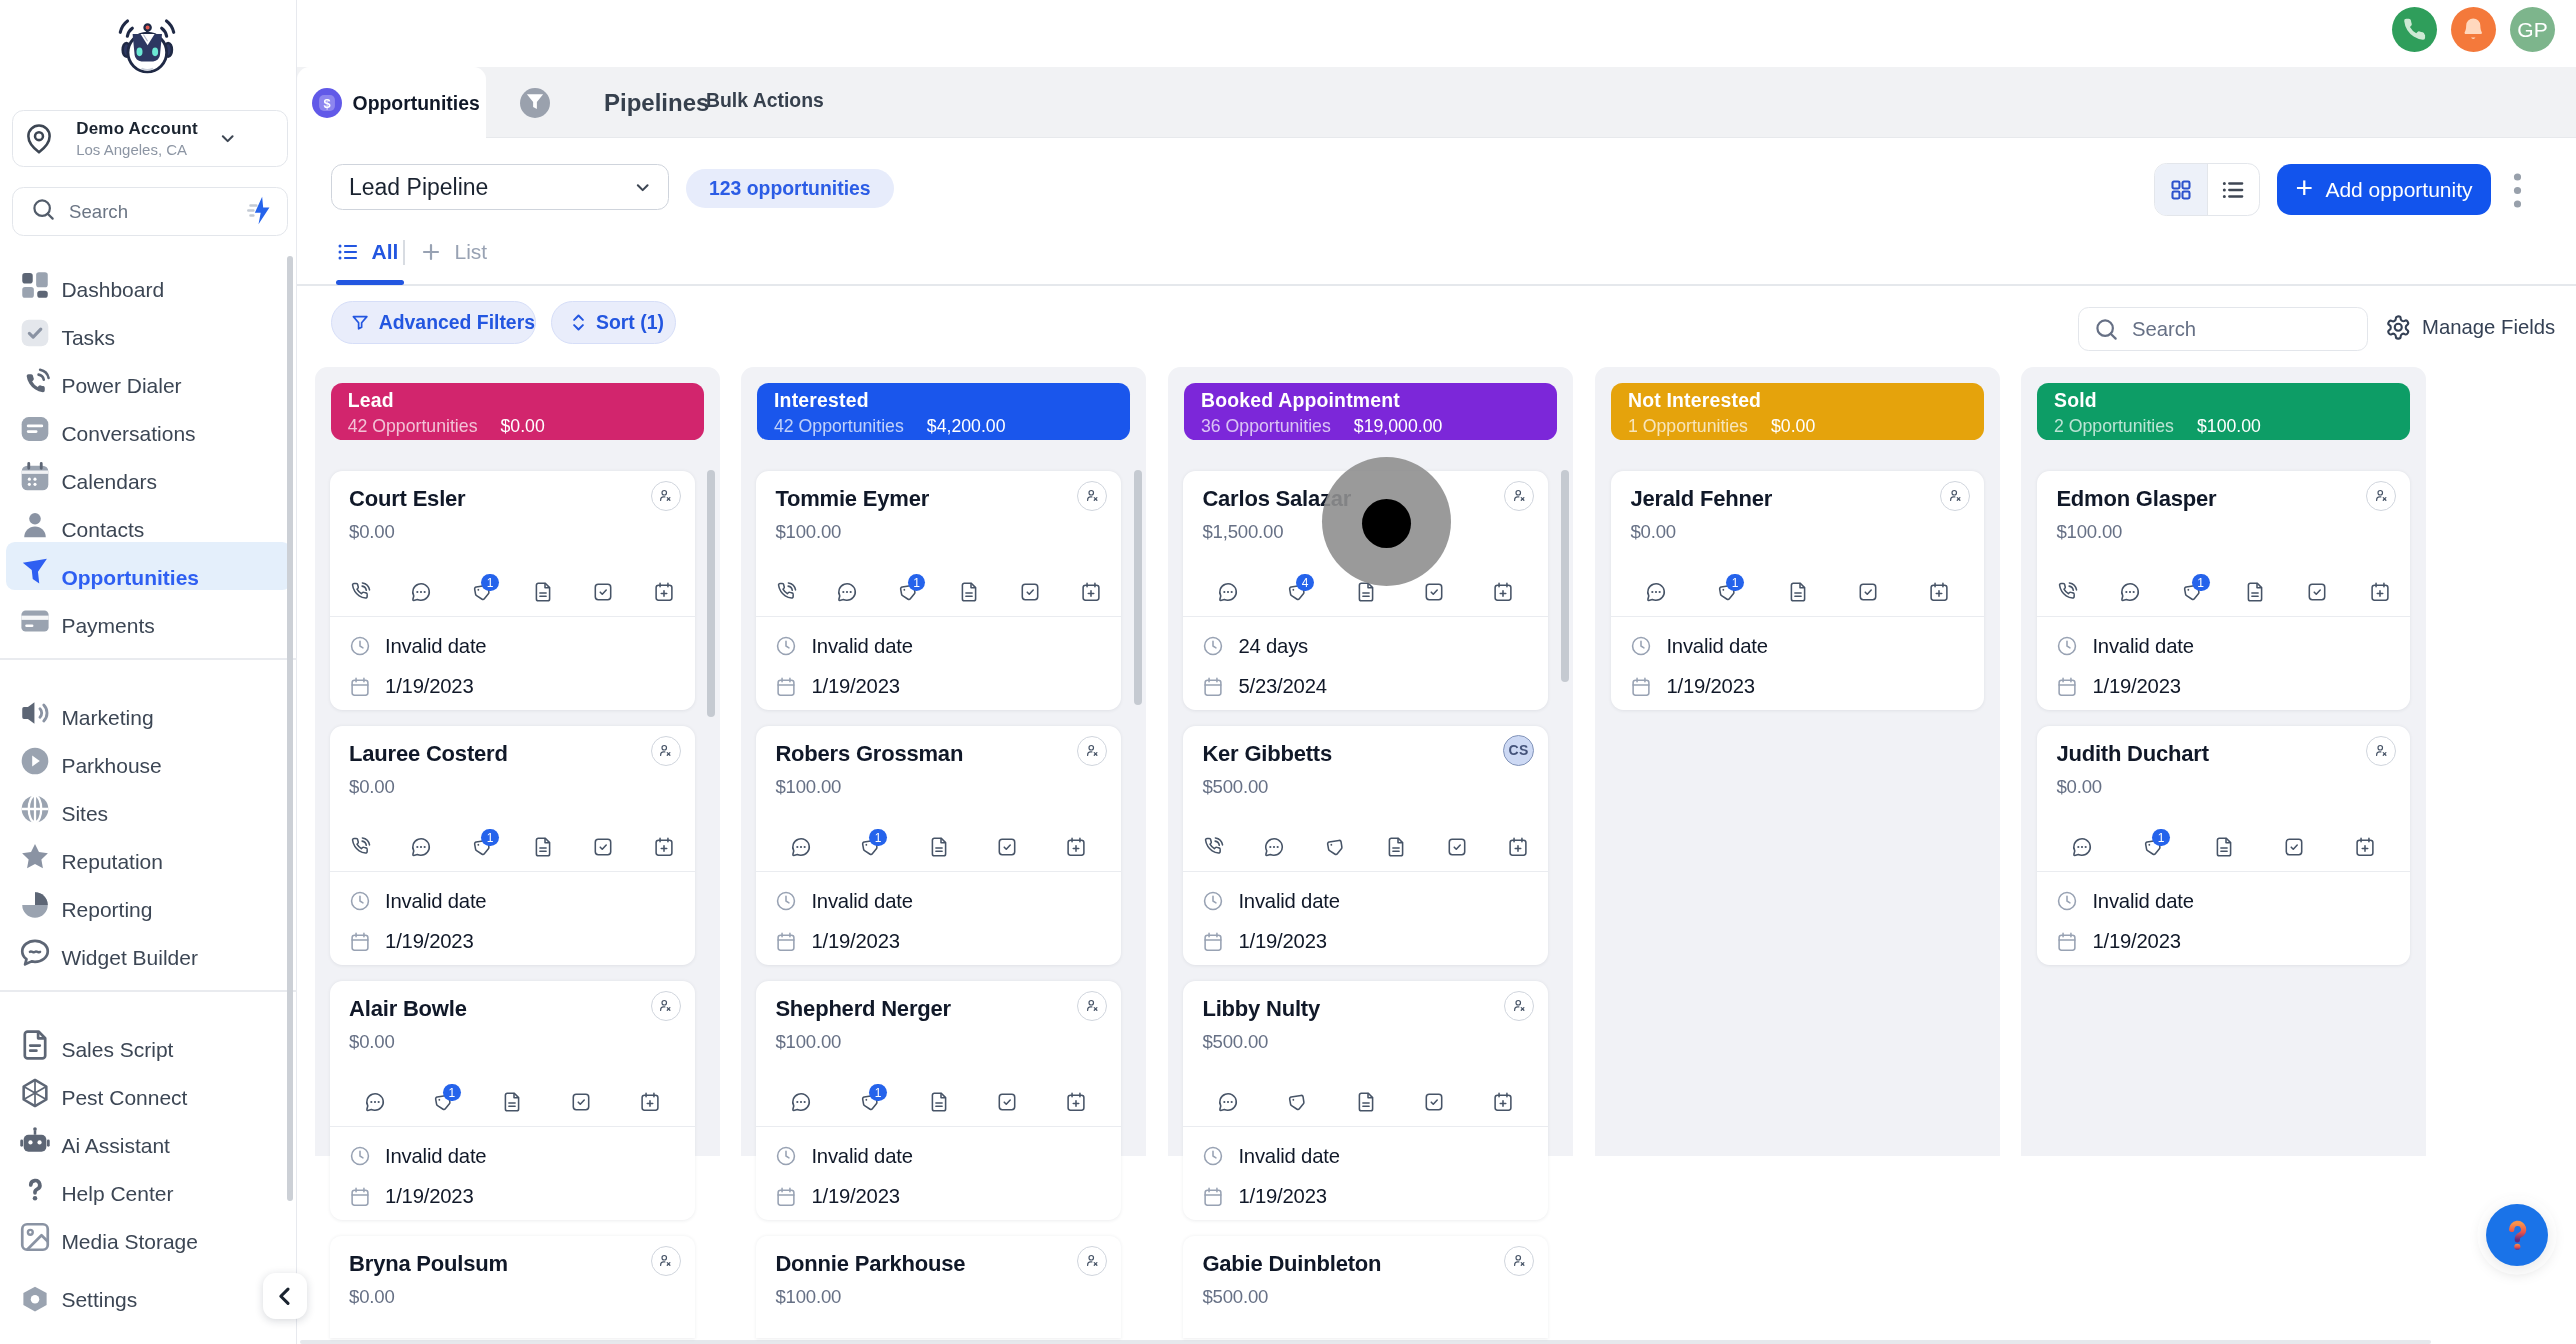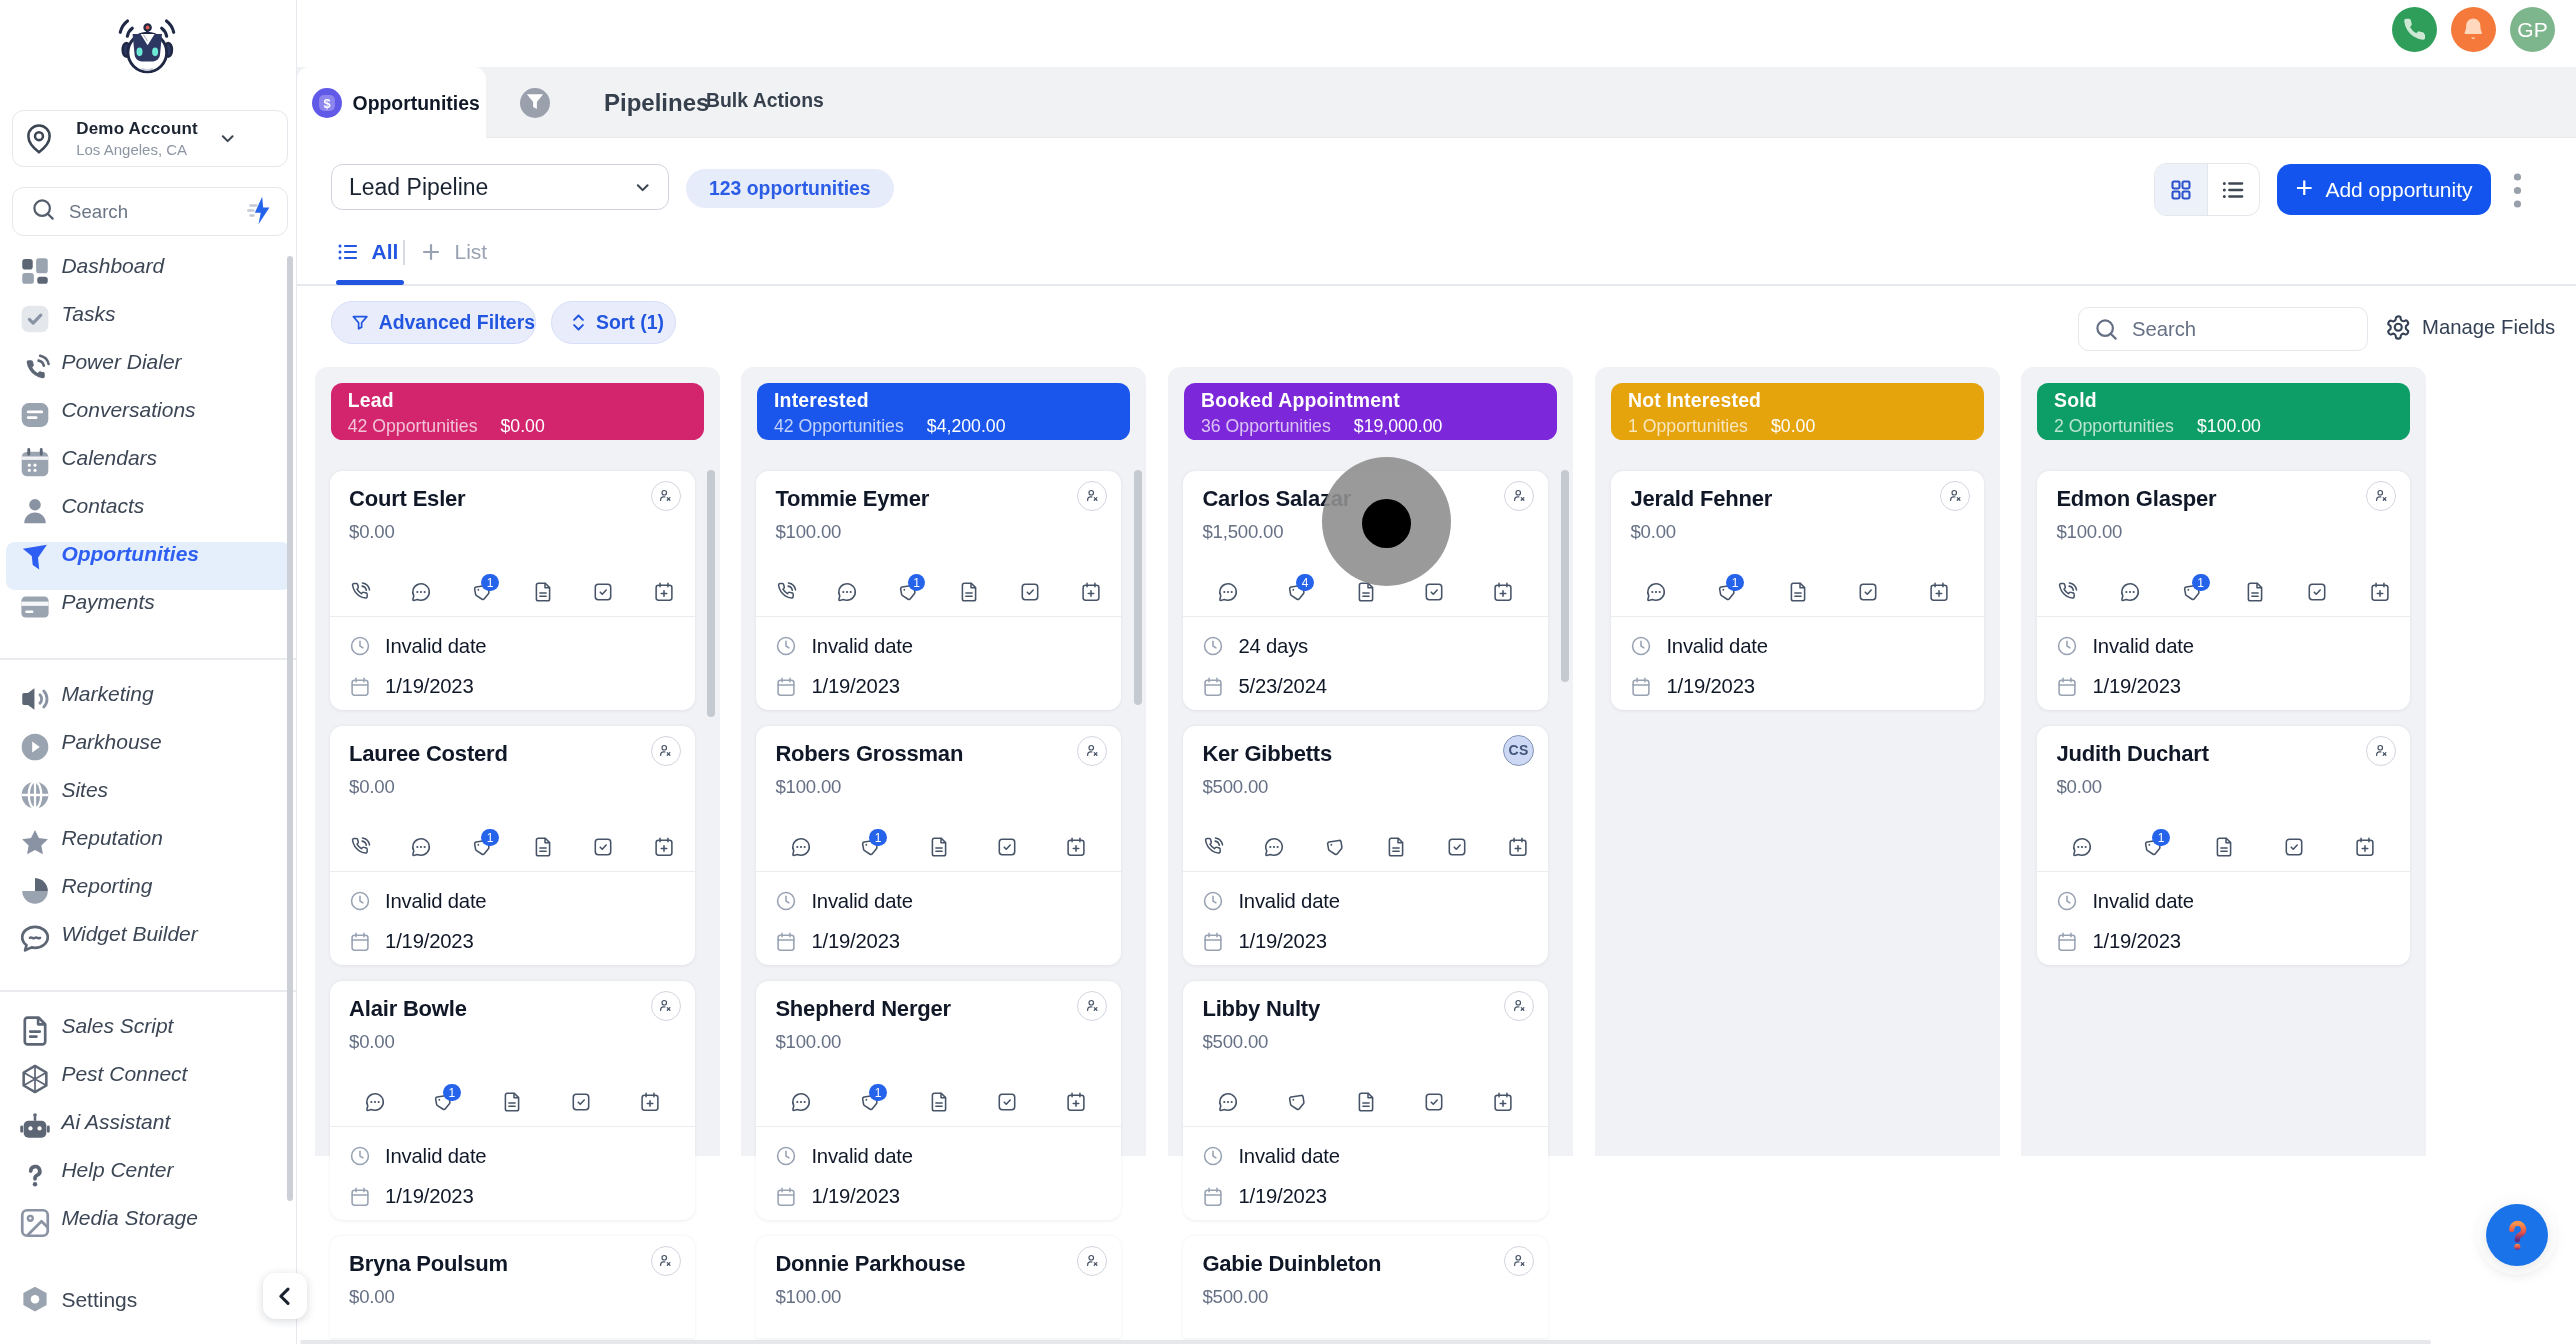--- a/index.html
+++ b/index.html
@@ -14,21 +14,21 @@
 #acct .at { margin-left:20px; }
 #acct .at b { display:block; font-size:17px; color:#1b2430; letter-spacing:0.2px; }
 #acct .at span { display:block; font-size:15px; color:#8c95a3; margin-top:2.7px; }
 #acct .chev { position:absolute; right:49px; top:17.7px; }
 #search { position:absolute; left:11.5px; top:187px; width:276px; height:49px; border:1.8px solid #e3e6eb;
   border-radius:11.5px; display:flex; align-items:center; }
 #search .mag { margin-left:17.7px; }
 #search span { margin-left:12.4px; font-size:18.6px; color:#6b7584; }
 #search .bolt { position:absolute; right:10.6px; top:5.3px; }
 #menu { position:absolute; left:0; top:254px; width:297px; }
-.mrow { height:48px; display:flex; align-items:flex-start; margin:0 6.2px; border-radius:8.8px;font-style:italic; }
+.mrow { height:48px; display:flex; align-items:flex-end; margin:0 6.2px; border-radius:8.8px; }
 .mrow svg { margin-left:11.5px; flex:0 0 auto; }
 .mrow span { margin-left:9.7px; font-size:21px; white-space:nowrap; color:#3c4654; white-space:nowrap; }
 .mrow.active { background:#e4effb; }
 .mrow.active span { color:#2e5ff2; font-weight:bold; }
 .mdiv { height:1.8px; background:#e9ebef; margin:20.3px 0 22px 0; }
 #settings { position:absolute; left:17.7px; top:1283px; display:flex; align-items:center; }
 #settings span { margin-left:9.7px; font-size:21px; color:#3c4654; }
 #sbscroll { position:absolute; right:2.7px; top:256px; width:6.2px; height:945px; background:#ccd0d6; border-radius:4.4px; }
 #collapse { position:absolute; left:263px; top:1273px; width:44px; height:46px; background:#fff; border-radius:12.4px;
   box-shadow:0 1.8px 8.8px rgba(30,40,60,.18); z-index:40; display:flex; align-items:center; justify-content:center; }

